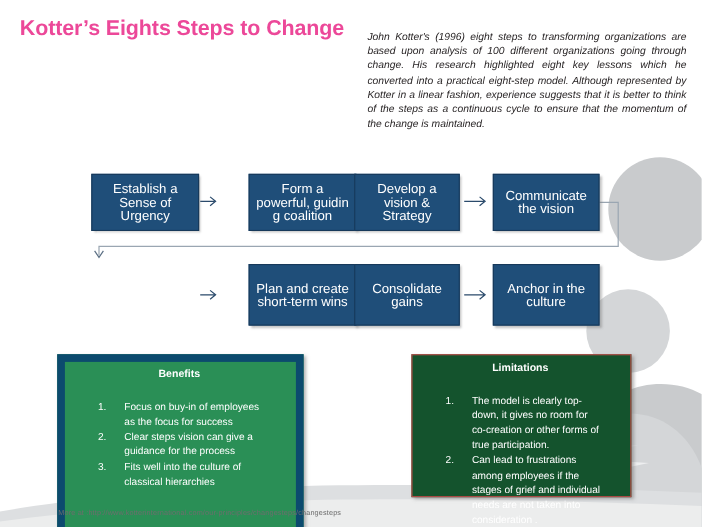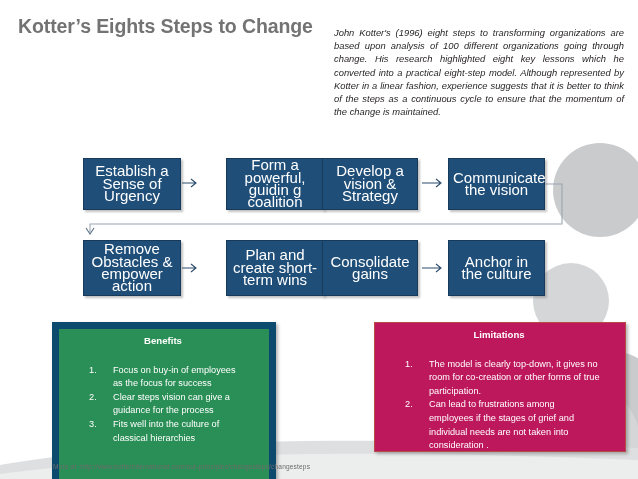--- a/index.html
+++ b/index.html
@@ -26,21 +26,21 @@
   }
 
   
   #title {
     position: absolute;
     left: 18px;
     top: 15px;
     width: 300px;
     font-size: 19.5px;
     font-weight: bold;
-    color: #737373;
+    color: #ec4899;
     letter-spacing: -0.1px;
     line-height: 1.15;
     z-index: 5;
   }
 
   
   #intro {
     position: absolute;
     left: 334px;
     top: 26px;
@@ -53,21 +53,21 @@
     font-style: italic;
   }
 
   
   .pbox {
     position: absolute;
     background: #1f4e79;
     border: 1px solid #17395a;
     box-shadow: 2px 2px 2px rgba(120,120,120,0.45);
     color: #ffffff;
-    font-size: 15px;
+    font-size: 12px;
     line-height: 12.4px;
     display: flex;
     align-items: center;
     justify-content: center;
     text-align: center;
     box-sizing: border-box;
     padding: 2px 4px;
     z-index: 4;
   }
   .pbox span { display: block; width: 100%; }
@@ -133,23 +133,23 @@
     left: 52px;
     top: 322px;
     width: 224px;
     height: 172px;
     background: #2a8f56;
     border: 7px solid #0c4a6e;
   }
   #limitations {
     left: 374px;
     top: 322px;
-    width: 252px;
+    width: 200px;
     height: 130px;
-    background: #be185d;
+    background: #14532d;
     border: 1px solid #b84b47;
   }
 
   
   #footer {
     position: absolute;
     left: 53px;
     top: 463px;
     font-size: 6.6px;
     color: #6d6d6d;
@@ -211,23 +211,20 @@
     <svg width="26" height="14" viewBox="0 0 26 14">
         <path d="M2 7 H20 M16 3 L21 7 L16 11" fill="none" stroke="#2a4a6b" stroke-width="1.1"></path>
       </svg>
   </div>
 
   <svg id="connector" width="638" height="479">
     <path d="M545 184 H562 V224 H90 V232" fill="none" stroke="#9aa6b2" stroke-width="1.1"></path>
     <path d="M86 228 L90 234 L94 228" fill="none" stroke="#5b6f84" stroke-width="1.1"></path>
   </svg>
 
-  <div class="pbox r2 c1">
-    <span>Remove Obstacles &amp; empower action</span>
-  </div>
   <div class="pbox r2 c2">
     <span>Plan and create short-term wins</span>
   </div>
   <div class="pbox r2 c4">
     <span>Anchor in the culture</span>
   </div>
   <div class="pbox r2 c3">
     <span>Consolidate gains</span>
   </div>
 

